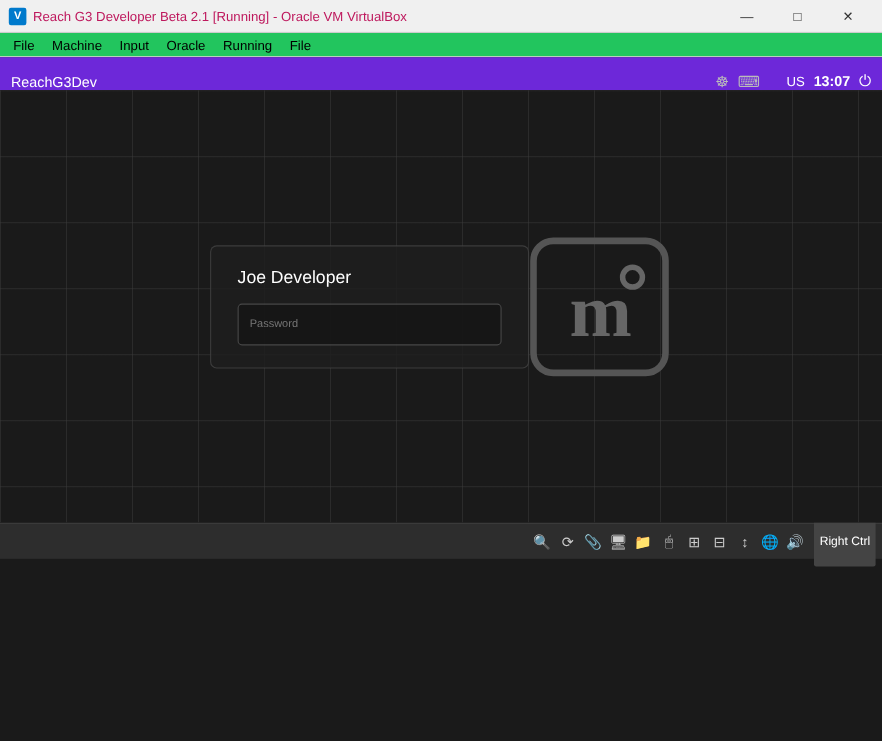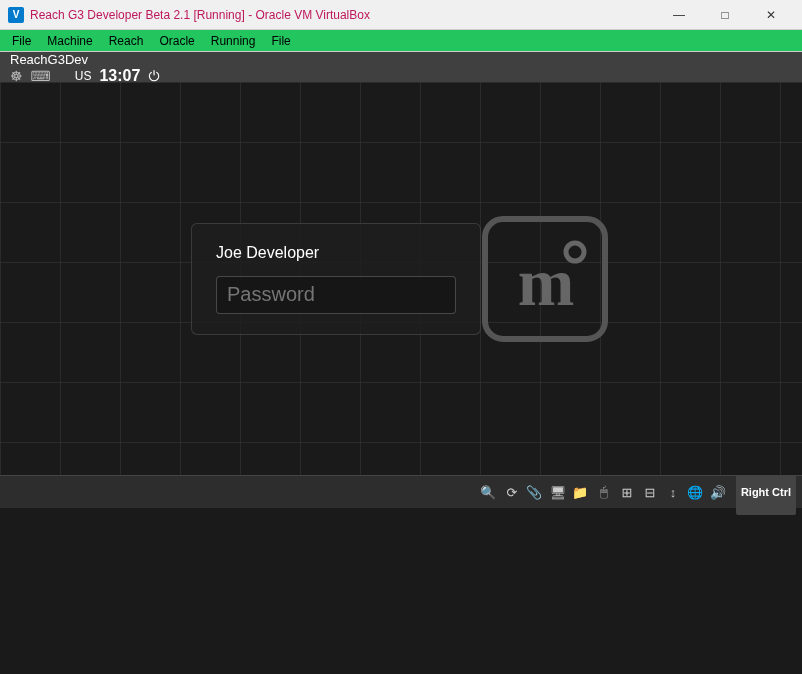--- a/index.html
+++ b/index.html
@@ -71,25 +71,24 @@
       font-size: 12px;
       padding: 2px 8px;
       cursor: pointer;
       color: #000;
     }
 
     
     #vm-header {
       width: 100%;
       height: 30px;
-      background: #404040;
-      display: flex;
-      align-items: flex-start;
+      background: #6d28d9;
+      display: flex;
+      align-items: flex-end;
       padding: 0 10px;
-      flex-direction: column;
     }
     #vm-name {
       color: #ffffff;
       font-size: 13px;
       font-weight: 500;
       flex: 1;
     }
     #vm-status-icons {
       display: flex;
       align-items: center;
@@ -99,21 +98,21 @@
       color: #bbb;
       font-size: 14px;
     }
     #vm-keyboard-layout {
       color: #ffffff;
       font-size: 12px;
       margin-left: 16px;
     }
     #vm-time {
       color: #ffffff;
-      font-size: 16px;
+      font-size: 13px;
       font-weight: bold;
     }
     #vm-power {
       color: #ffffff;
       font-size: 14px;
       cursor: pointer;
     }
 
     
     #vm-screen {
@@ -165,21 +164,21 @@
     }
 
     #password-input {
       width: 100%;
       height: 38px;
       background: rgba(20,20,20,0.7);
       border: 1px solid rgba(120,120,120,0.5);
       border-radius: 4px;
       padding: 0 10px;
       color: #aaa;
-      font-size: 20px;
+      font-size: 10px;
       outline: none;
     }
 
     
     #mint-logo {
       position: absolute;
       right: -130px;
       top: 50%;
       transform: translateY(-50%);
       width: 130px;
@@ -208,40 +207,39 @@
       cursor: pointer;
       color: #ccc;
     }
     #right-ctrl-label {
       color: #ffffff;
       font-size: 11px;
       margin-left: 4px;
       background: #444;
       padding: 17px 5px;
       border-radius: 2px;
-      font-weight: bold;
     }
   </style>
 </head>
 <body>
 
 <div id="title-bar">
   <div id="title-bar-icon">V</div>
   <span id="title-text">Reach G3 Developer Beta 2.1 [Running] - Oracle VM VirtualBox</span>
   <div id="window-controls">
     <button class="win-btn">―</button>
     <button class="win-btn">□</button>
     <button class="win-btn close">✕</button>
   </div>
 </div>
 
 <div id="menu-bar">
   <span class="menu-item">File</span>
   <span class="menu-item">Machine</span>
-  <span class="menu-item">Reach</span>
+  <span class="menu-item">Input</span>
   <span class="menu-item">Oracle</span>
   <span class="menu-item">Running</span>
   <span class="menu-item">File</span>
 </div>
 
 <div id="vm-header">
   <span id="vm-name">ReachG3Dev</span>
   <div id="vm-status-icons">
     <span class="status-icon">☸</span>
     <span class="status-icon">⌨</span>

